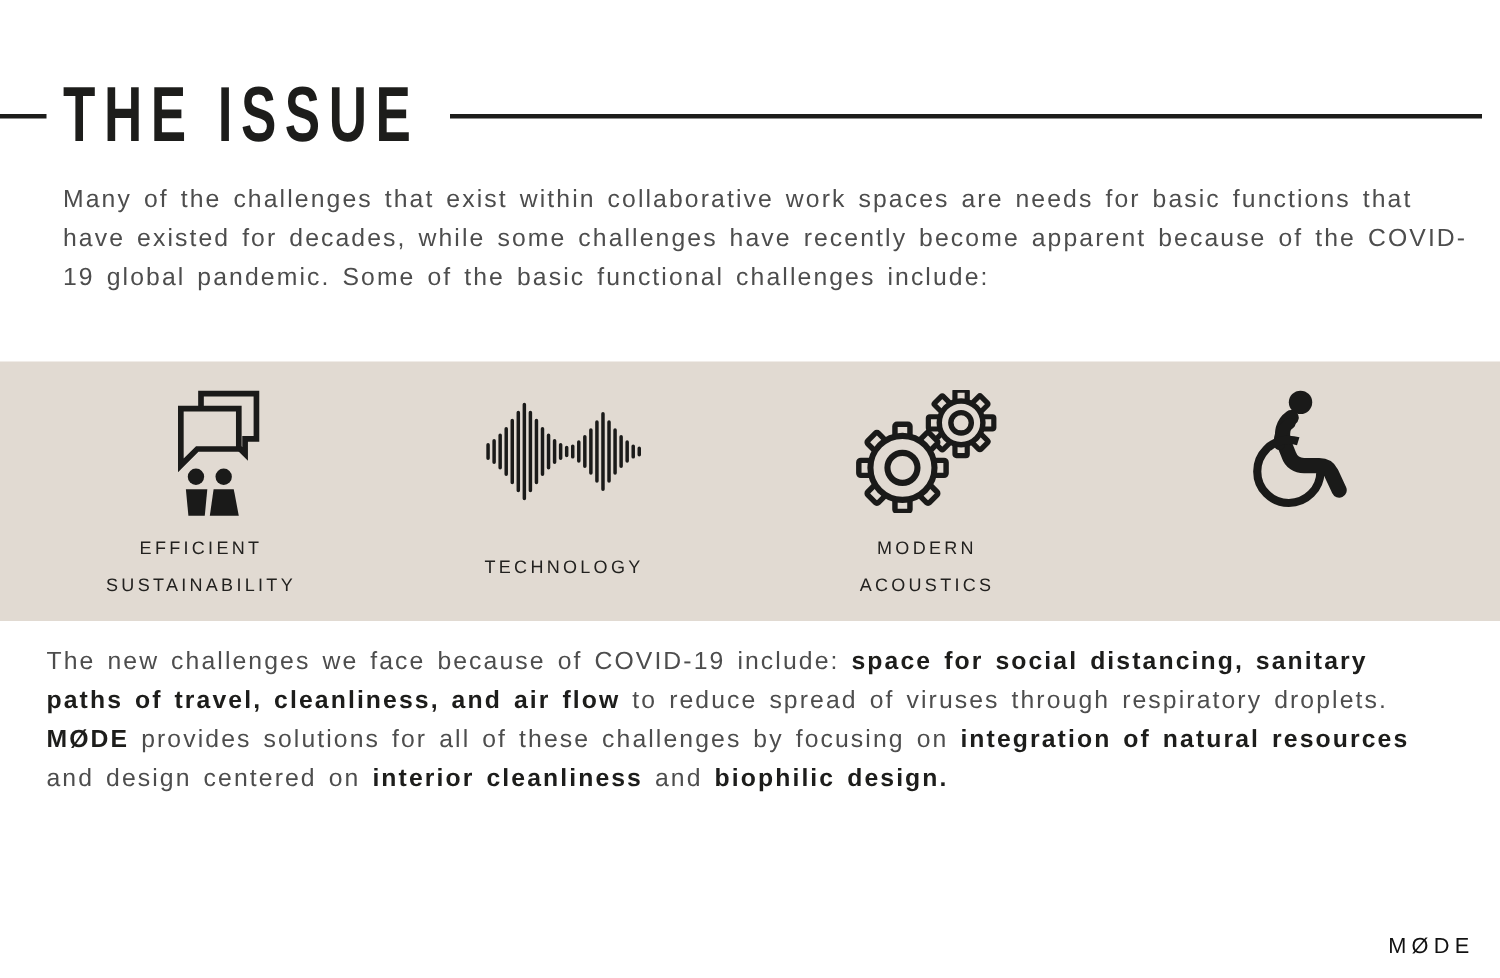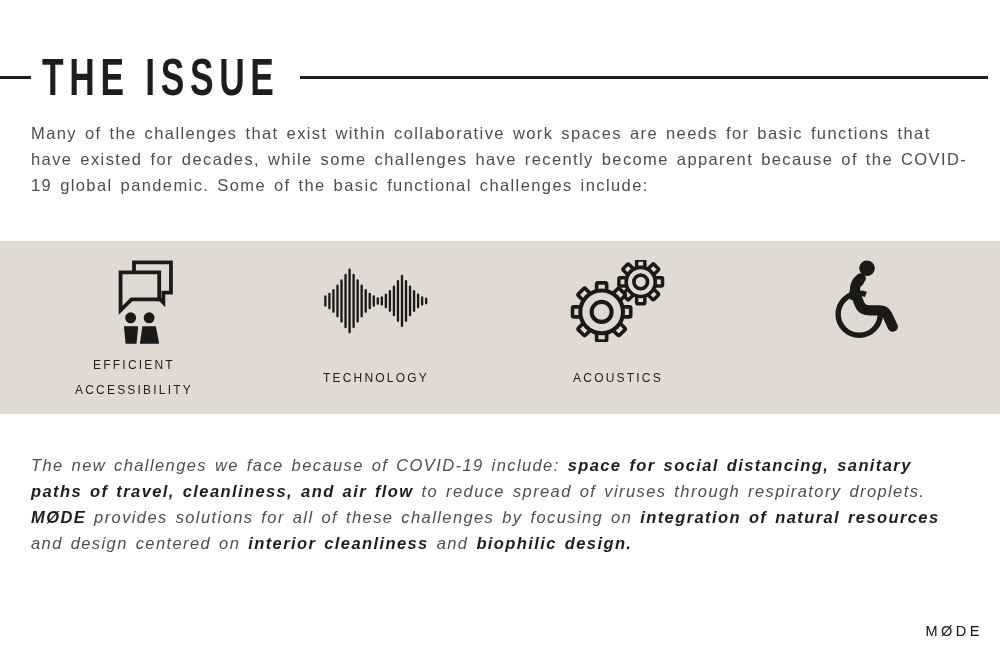--- a/index.html
+++ b/index.html
@@ -12,22 +12,22 @@
   .title-wrap{width:242px;margin-left:11px;flex:0 0 auto;overflow:visible;}
   .title-wrap h1{
     margin:0;font-size:52px;line-height:46px;font-weight:700;color:#1d1d1b;
     letter-spacing:0.16em;white-space:nowrap;transform:scaleX(0.68);transform-origin:left center;
   }
   .title-rule{flex:1 1 auto;height:3px;background:#1d1d1b;margin-left:16px;}
   .body-text{
     position:absolute;left:31px;width:937px;margin:0;
     font-size:16.5px;line-height:26px;letter-spacing:1.4px;word-spacing:2px;color:#4d4d4d;
   }
-  .intro{top:120px;}
-  .covid{top:452px;font-style:italic;}
+  .intro{top:120px;margin-left:11px;}
+  .covid{top:428px;}
   .covid .b{font-weight:700;color:#1d1d1b;}
   .band{position:absolute;top:241px;left:0;width:1000px;height:173px;background:#e1dad2;}
   .band-inner{display:flex;height:100%;box-sizing:border-box;padding:12px 19px 0 13px;}
   .challenge{flex:1 1 0;display:flex;flex-direction:column;align-items:center;min-width:0;}
   .icon-box{height:96px;display:flex;align-items:center;justify-content:center;}
   .challenge-label{
     height:54px;margin-top:2px;display:flex;flex-direction:column;justify-content:center;
     text-align:center;font-size:12px;letter-spacing:2.2px;line-height:25px;color:#22211f;white-space:nowrap;
   }
   .challenge-label span{display:block;}
@@ -58,21 +58,21 @@
           <path class="stroke" stroke-width="4.5" stroke-linejoin="miter" d="M50 6 H94 V42 H85 V54 L73 42 H50 Z"></path>
           <path class="bgfill" stroke-width="4.5" d="M34 18 H80 V50 H47 L34 63 Z"></path>
           <circle class="fill" cx="46" cy="72" r="6.5"></circle>
           <circle class="fill" cx="68" cy="72" r="6.5"></circle>
           <path class="fill" d="M38 82 H55 L53 103 H40 Z"></path>
           <path class="fill" d="M60 82 H76 L80 103 H57 Z"></path>
         </svg>
       </div>
       <div class="challenge-label">
         <span>EFFICIENT</span>
-        <span>ACCESSIBILITY</span>
+        <span>SUSTAINABILITY</span>
       </div>
     </div>
 
     <div class="challenge">
       <div class="icon-box">
         <svg width="112" height="72" viewBox="0 0 125 80">
           <path class="stroke" stroke-width="2.6" stroke-linecap="round" d="M6 35V45M10.5 32V48M15 28V52M19.5 23V57M24 17V63M28.5 11V69M33 5V75M37.5 11V69M42 17V63M46.5 23V57M51 28V52M55.5 32V48M60 35V45M64.5 37V43M69 36V44M73.5 33V47M78 29V51M82.5 24V56M87 18V62M91.5 12V68M96 18V62M100.5 24V56M105 29V51M109.5 33V47M114 36V44M118.5 37.5V42.5"></path>
         </svg>
       </div>
       <div class="challenge-label">
@@ -104,20 +104,21 @@
             <rect class="bgfill" stroke-width="4" x="-5.5" y="-32" width="11" height="11" rx="1.5" transform="rotate(180)"></rect>
             <rect class="bgfill" stroke-width="4" x="-5.5" y="-32" width="11" height="11" rx="1.5" transform="rotate(225)"></rect>
             <rect class="bgfill" stroke-width="4" x="-5.5" y="-32" width="11" height="11" rx="1.5" transform="rotate(270)"></rect>
             <rect class="bgfill" stroke-width="4" x="-5.5" y="-32" width="11" height="11" rx="1.5" transform="rotate(315)"></rect>
             <circle class="bgfill" stroke-width="4.5" r="23.5"></circle>
             <circle class="stroke" stroke-width="4.5" r="11"></circle>
           </g>
         </svg>
       </div>
       <div class="challenge-label">
+        <span>MODERN</span>
         <span>ACOUSTICS</span>
       </div>
     </div>
 
 
     <div class="challenge">
       <div class="icon-box">
         <svg width="78" height="86" viewBox="0 0 100 110">
           <circle class="fill" cx="59" cy="13" r="10"></circle>
           <path class="stroke" stroke-width="13" stroke-linecap="round" stroke-linejoin="round" d="M51 26 C44 31 42 39 45 48 L49 58 C51 64 56 67 62 67 L75 67 C80 67 83 69 85 73 L92 88"></path>

